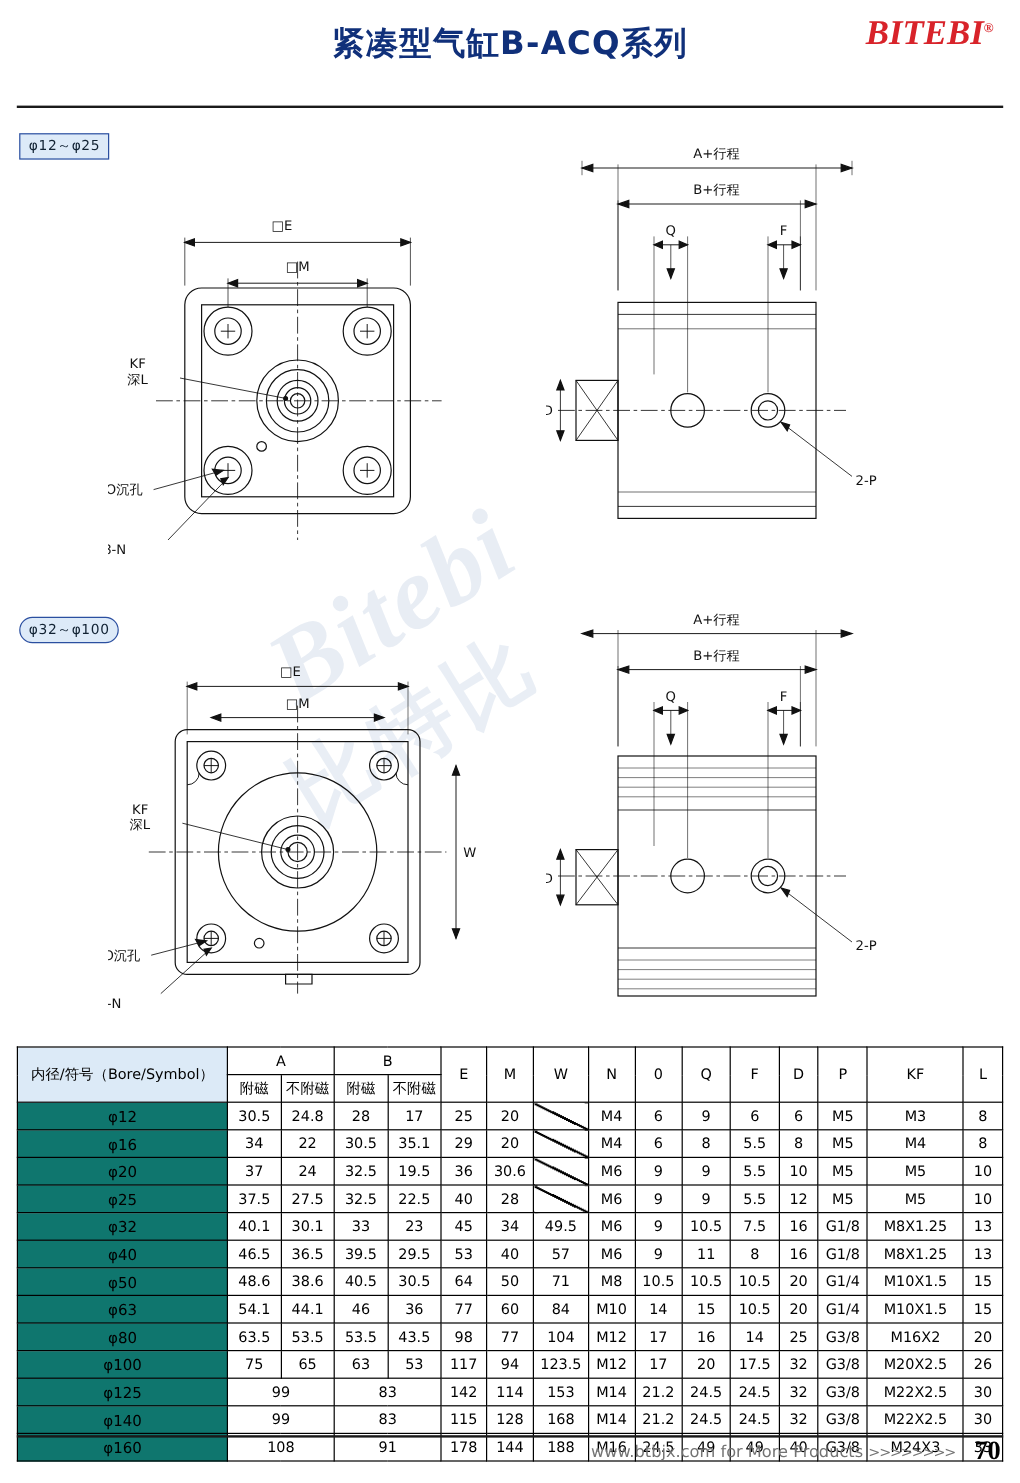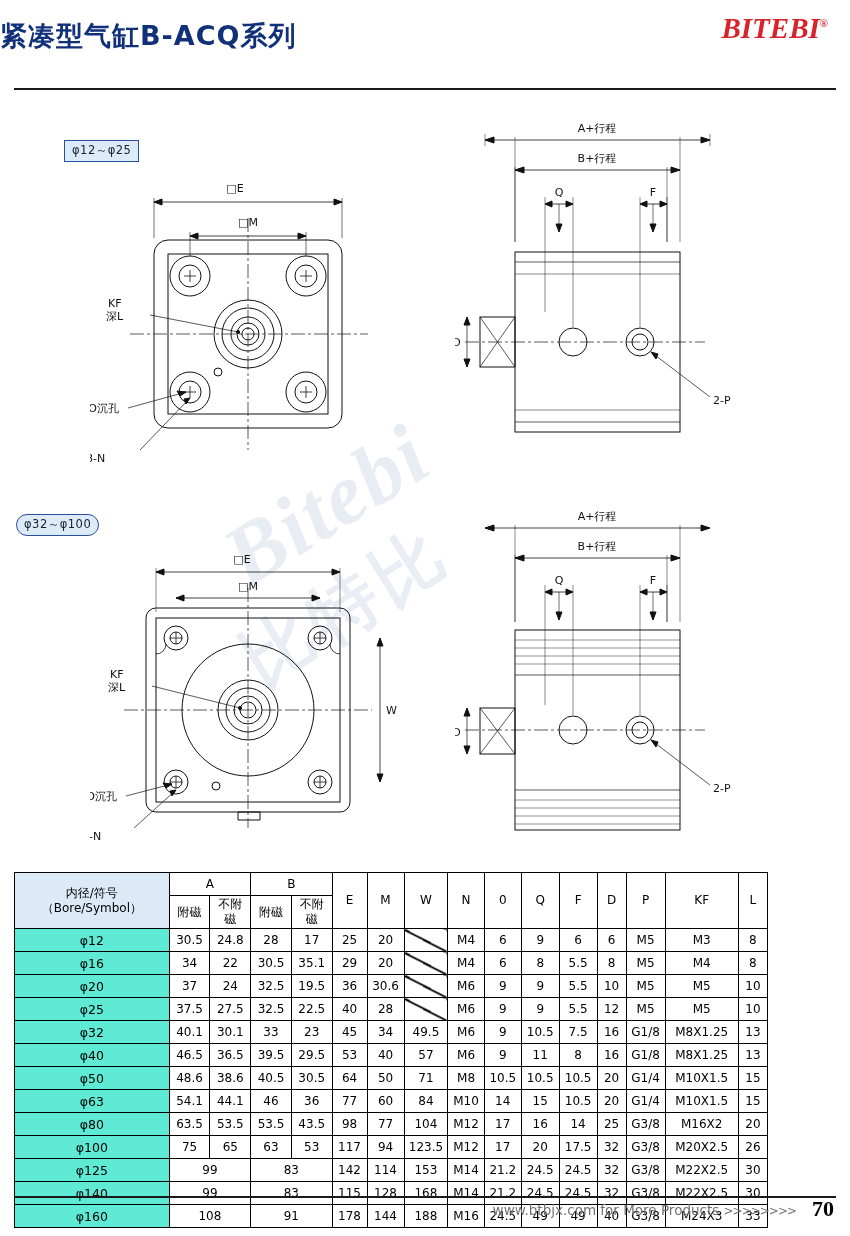--- a/index.html
+++ b/index.html
@@ -10,20 +10,21 @@
     color: #000;
     position: relative;
     overflow: hidden;
   }
   .page { position: relative; width: 850px; height: 1236px; }
 
   
   .header { position: relative; height: 92px; }
   .title-cn {
     position: absolute; left: 0; right: 0; top: 18px;
+    text-align: center;
     font-family: "DejaVu Sans", sans-serif;
     font-size: 27px; font-weight: bold; letter-spacing: 1px;
     color: #10307a;
   }
   .title-en {
     position: absolute; left: 0; right: 0; top: 56px;
     text-align: center;
     font-family: "Liberation Serif", serif;
     font-size: 14.5px; font-weight: bold; font-style: italic;
     letter-spacing: 0.6px;
@@ -42,21 +43,21 @@
   .tag {
     position: absolute;
     border: 1px solid #2b4fa0;
     background: #ddeaf8;
     color: #123;
     font-size: 11.5px;
     padding: 2px 7px 3px 7px;
     font-family: "DejaVu Sans", sans-serif;
     letter-spacing: 0.5px;
   }
-  #tag1 { left: 16px; top: 140px; margin-left: 48px; }
+  #tag1 { left: 16px; top: 111px; }
   #tag2 { left: 16px; top: 514px; border-radius: 11px; }
 
   
   .draw { position: absolute; }
   .draw svg { display:block; }
 
   
   .watermark {
     position:absolute; left: 215px; top: 455px;
     font-family: "Liberation Serif", serif;
@@ -71,32 +72,32 @@
     font-family: "DejaVu Sans", sans-serif;
     font-size: 70px; font-weight: bold;
     color: rgba(120,150,190,0.16);
     transform: rotate(-32deg);
     pointer-events:none;
     letter-spacing: 6px;
   }
 
   
   .tablewrap { position:absolute; left: 14px; top: 872px; width: 822px; }
-  table.spec { border-collapse: collapse; width: 754px; font-size: 12px; }
+  table.spec { border-collapse: collapse; width: 822px; font-size: 12px; }
   table.spec td, table.spec th {
     border: 1px solid #000;
     text-align: center;
     padding: 1px 2px;
     font-family: "DejaVu Sans", sans-serif;
     font-weight: normal;
     height: 20px;
     line-height: 15px;
   }
   table.spec tr.hdr td { font-size: 12px; }
-  td.bore { background:#5eead4; text-align:center; width: 206px; font-size: 12.5px; }
+  td.bore { background:#0f766e; text-align:center; width: 206px; font-size: 12.5px; }
   td.borehdr { background:#dceaf7; font-size: 12.5px; }
   .sub { font-size: 11px; }
   .diag { background-image: linear-gradient(to top right, transparent 47%, #000 47%, #000 52%, transparent 52%); }
 
   
   .hr-bot { position:absolute; left:14px; right:14px; top:1196px; height:2px; background:#1a1a1a; }
   .footer-text {
     position:absolute; right: 54px; top: 1202px;
     font-family: "DejaVu Sans", sans-serif;
     font-size: 13.5px; color:#737373;

